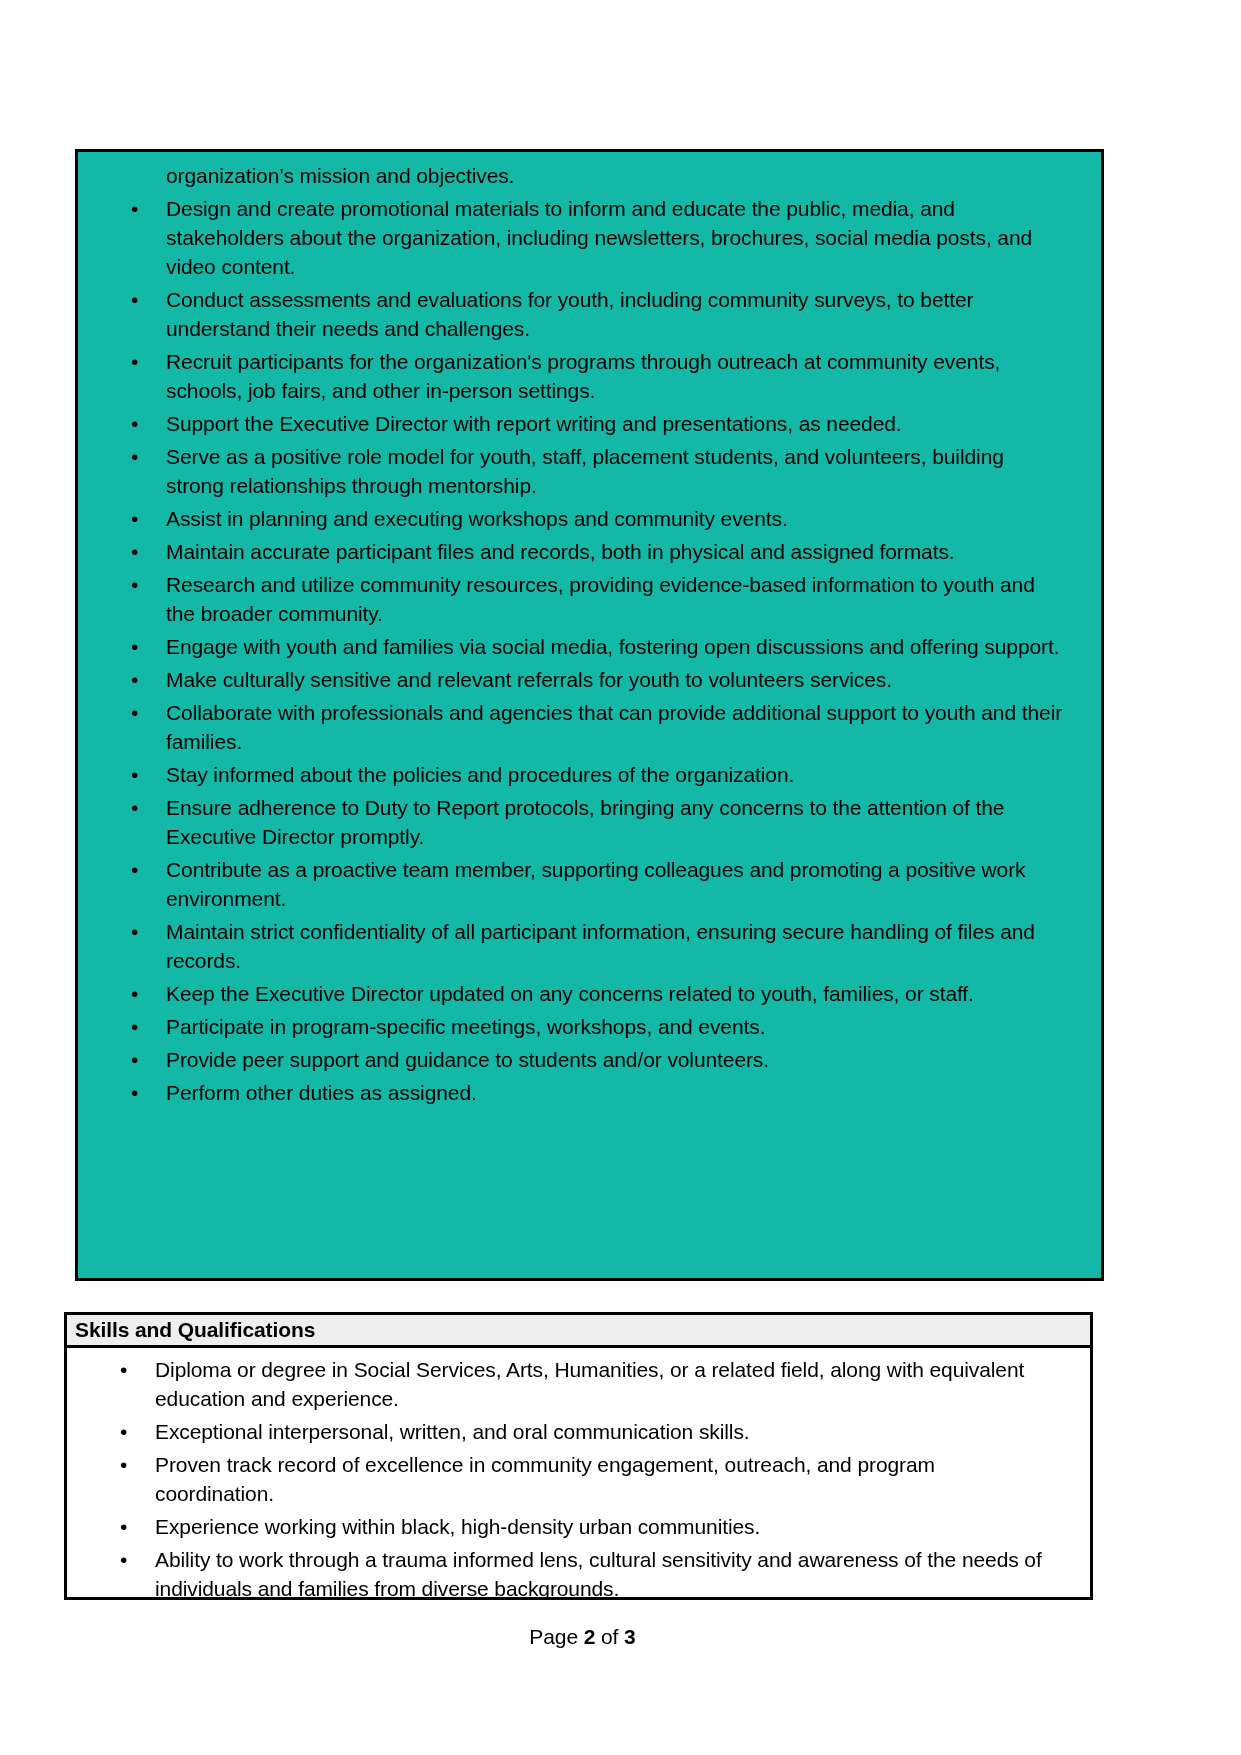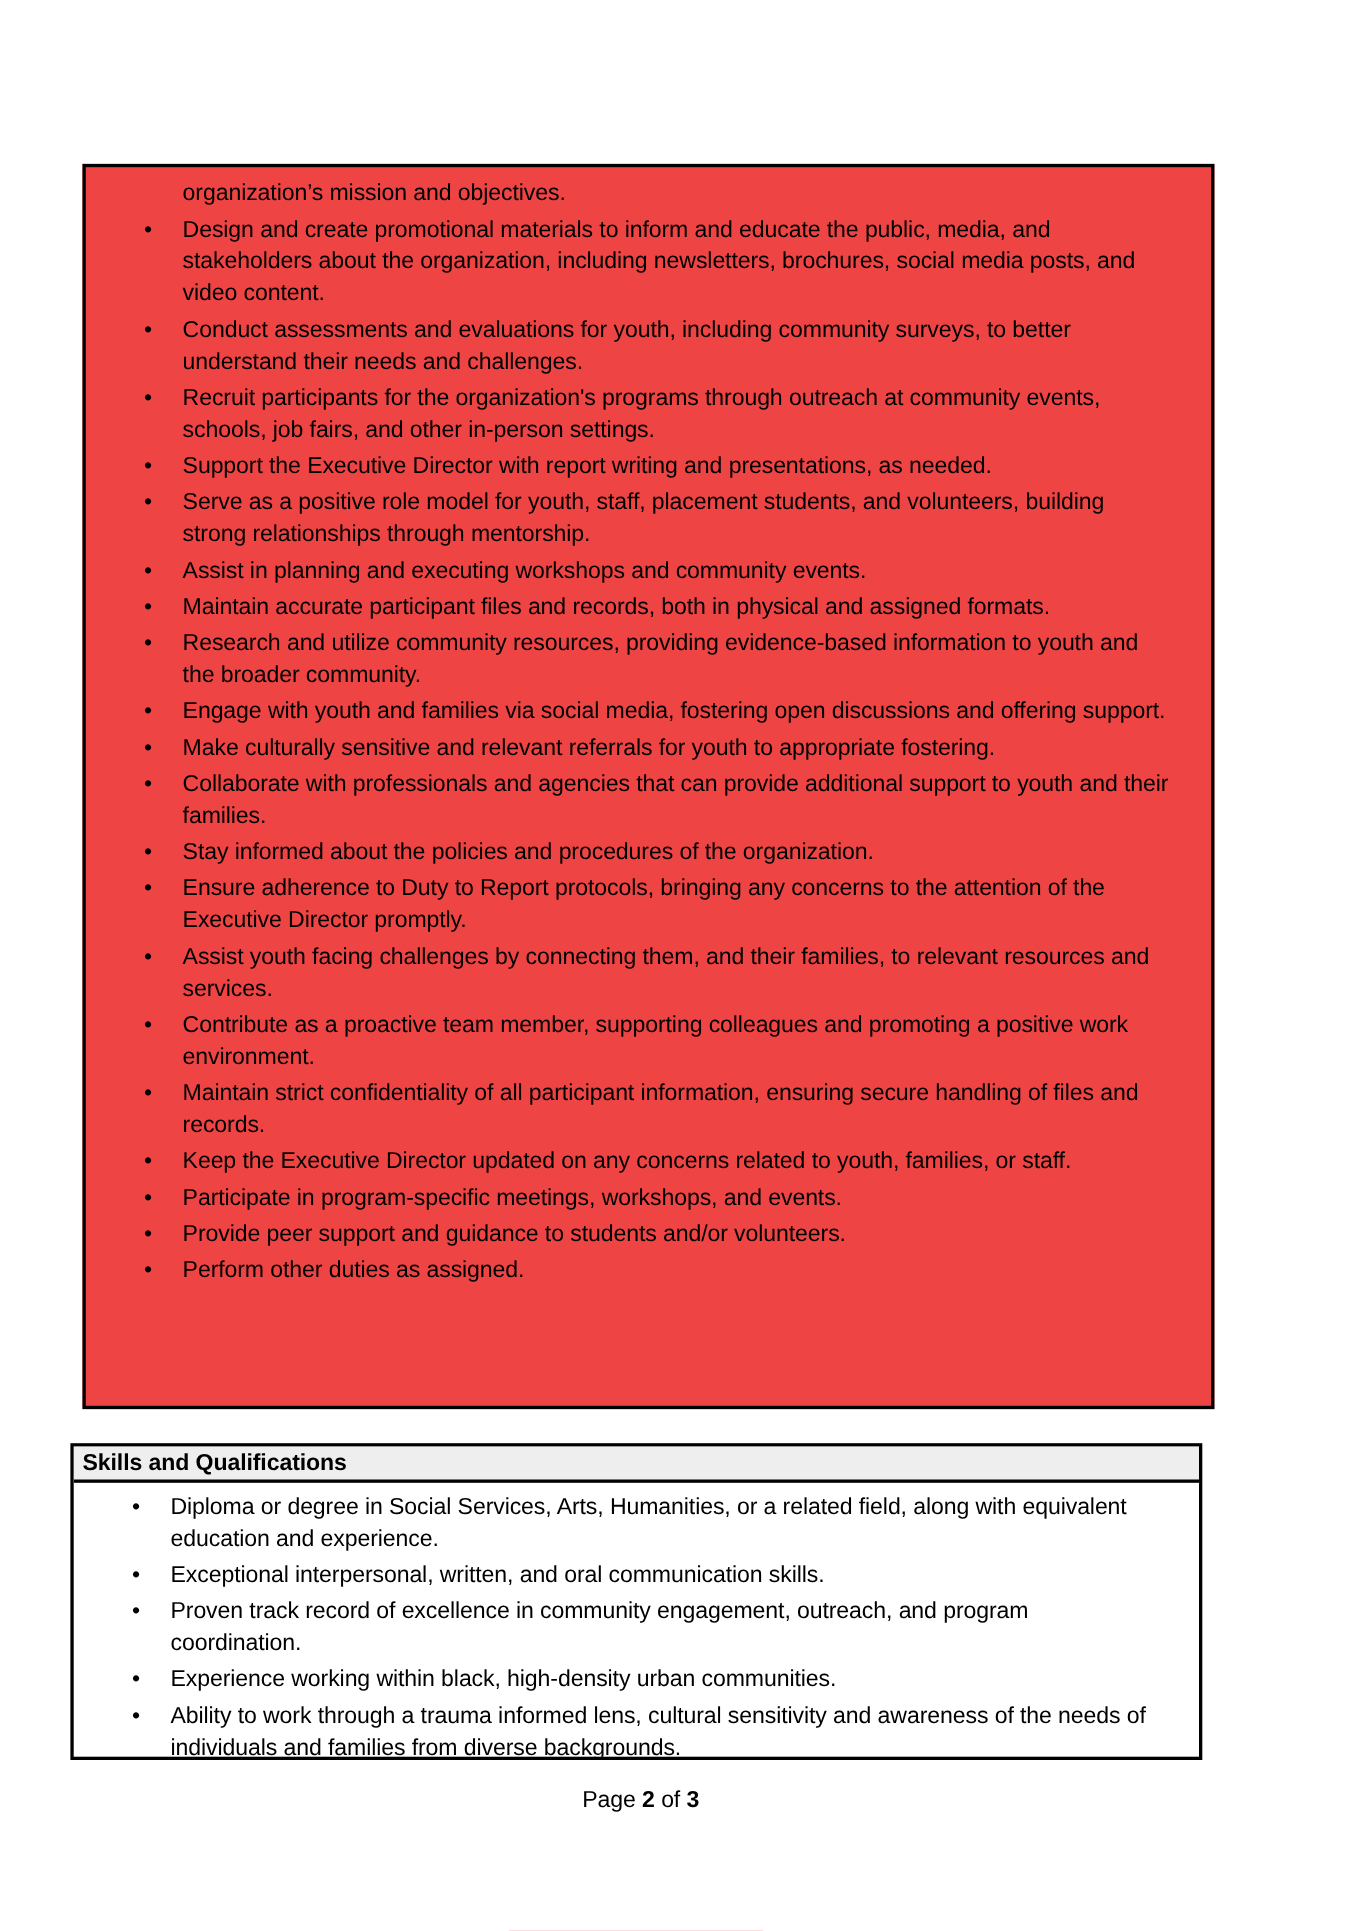--- a/index.html
+++ b/index.html
@@ -21,21 +21,21 @@
   .box1 {
     position: absolute;
     left: 75px;
     top: 149px;
     width: 1029px;
     height: 1132px;
     border: 3px solid #000000;
     box-sizing: border-box;
     padding: 9px 36px 10px 0;
     overflow: hidden;
-    background: #ef4444;
+    background: #14b8a6;
   }
   .cont {
     margin: 0 0 4px 88px;
   }
   ul.bullets {
     margin: 0;
     padding: 0 0 0 88px;
     list-style: none;
   }
   ul.bullets li {
@@ -90,25 +90,24 @@
     <ul class="bullets">
       <li>Design and create promotional materials to inform and educate the public, media, and stakeholders about the organization, including newsletters, brochures, social media posts, and video content.</li>
       <li>Conduct assessments and evaluations for youth, including community surveys, to better understand their needs and challenges.</li>
       <li>Recruit participants for the organization's programs through outreach at community events, schools, job fairs, and other in-person settings.</li>
       <li>Support the Executive Director with report writing and presentations, as needed.</li>
       <li>Serve as a positive role model for youth, staff, placement students, and volunteers, building strong relationships through mentorship.</li>
       <li>Assist in planning and executing workshops and community events.</li>
       <li>Maintain accurate participant files and records, both in physical and assigned formats.</li>
       <li>Research and utilize community resources, providing evidence-based information to youth and the broader community.</li>
       <li>Engage with youth and families via social media, fostering open discussions and offering support.</li>
-      <li>Make culturally sensitive and relevant referrals for youth to appropriate fostering.</li>
+      <li>Make culturally sensitive and relevant referrals for youth to volunteers services.</li>
       <li>Collaborate with professionals and agencies that can provide additional support to youth and their families.</li>
       <li>Stay informed about the policies and procedures of the organization.</li>
       <li>Ensure adherence to Duty to Report protocols, bringing any concerns to the attention of the Executive Director promptly.</li>
-      <li>Assist youth facing challenges by connecting them, and their families, to relevant resources and services.</li>
       <li>Contribute as a proactive team member, supporting colleagues and promoting a positive work environment.</li>
       <li>Maintain strict confidentiality of all participant information, ensuring secure handling of files and records.</li>
       <li>Keep the Executive Director updated on any concerns related to youth, families, or staff.</li>
       <li>Participate in program-specific meetings, workshops, and events.</li>
       <li>Provide peer support and guidance to students and/or volunteers.</li>
       <li>Perform other duties as assigned.</li>
     </ul>
   </section>
 
   <section class="box2-wrap">

